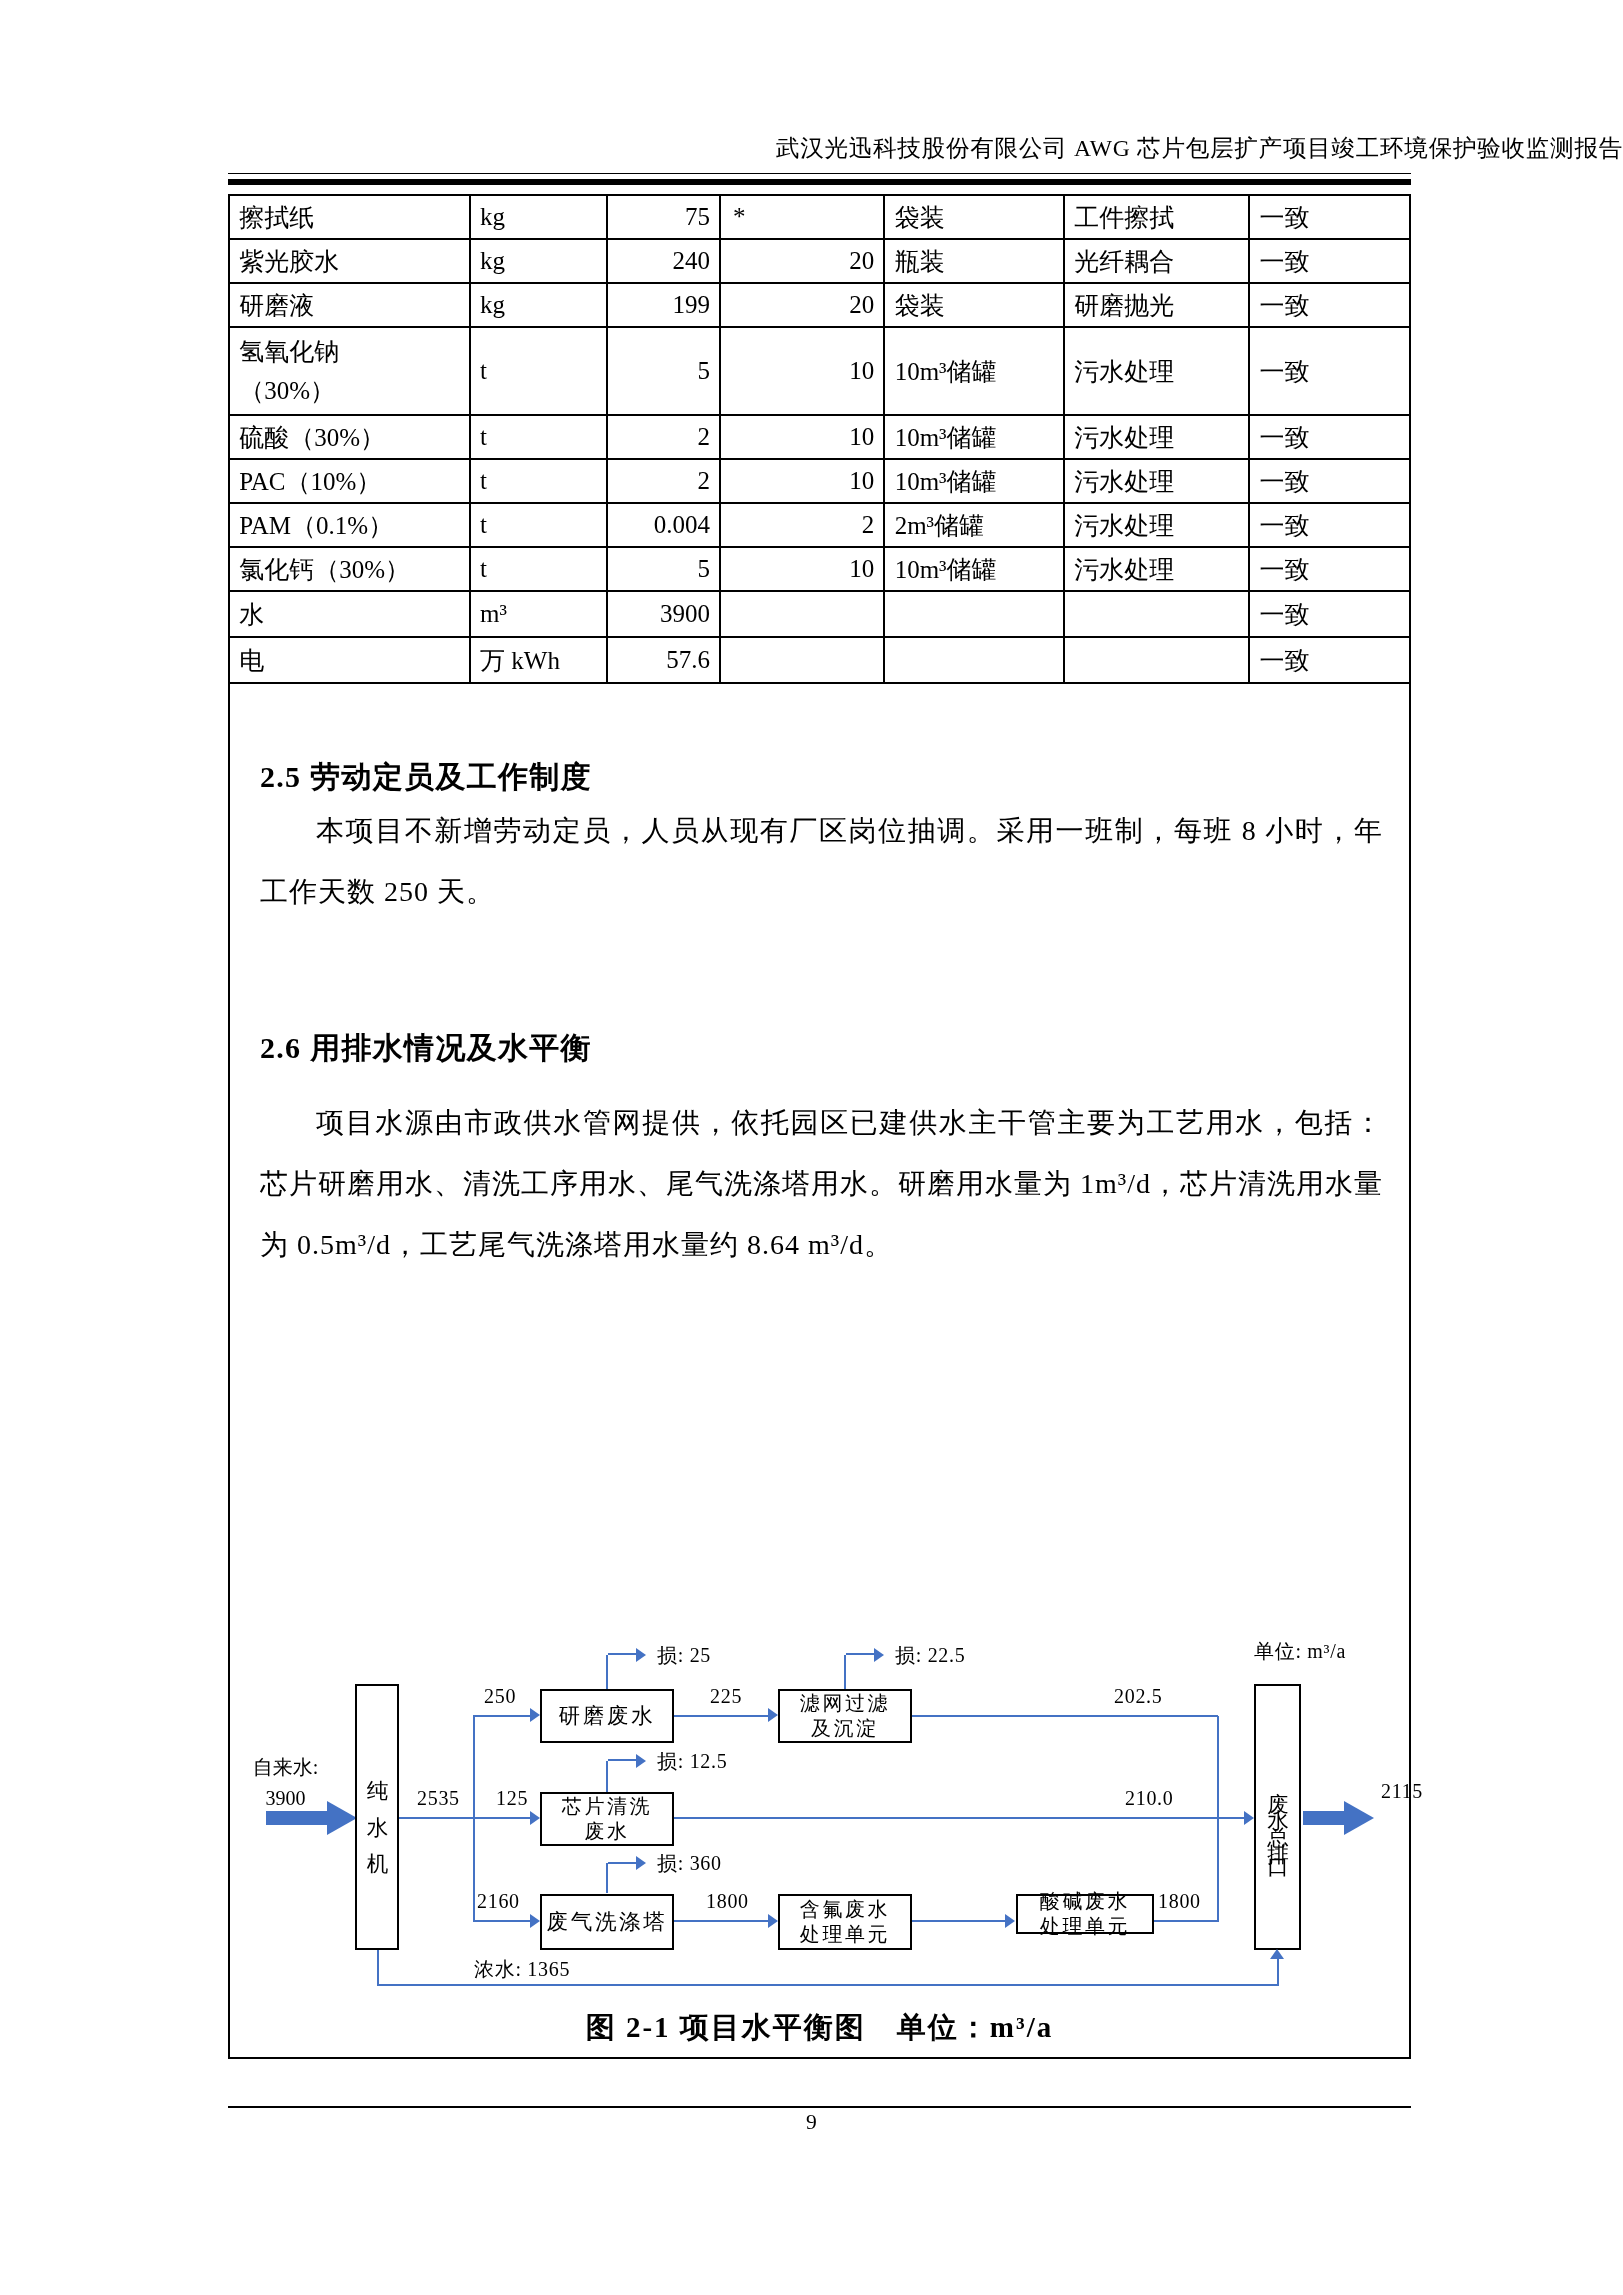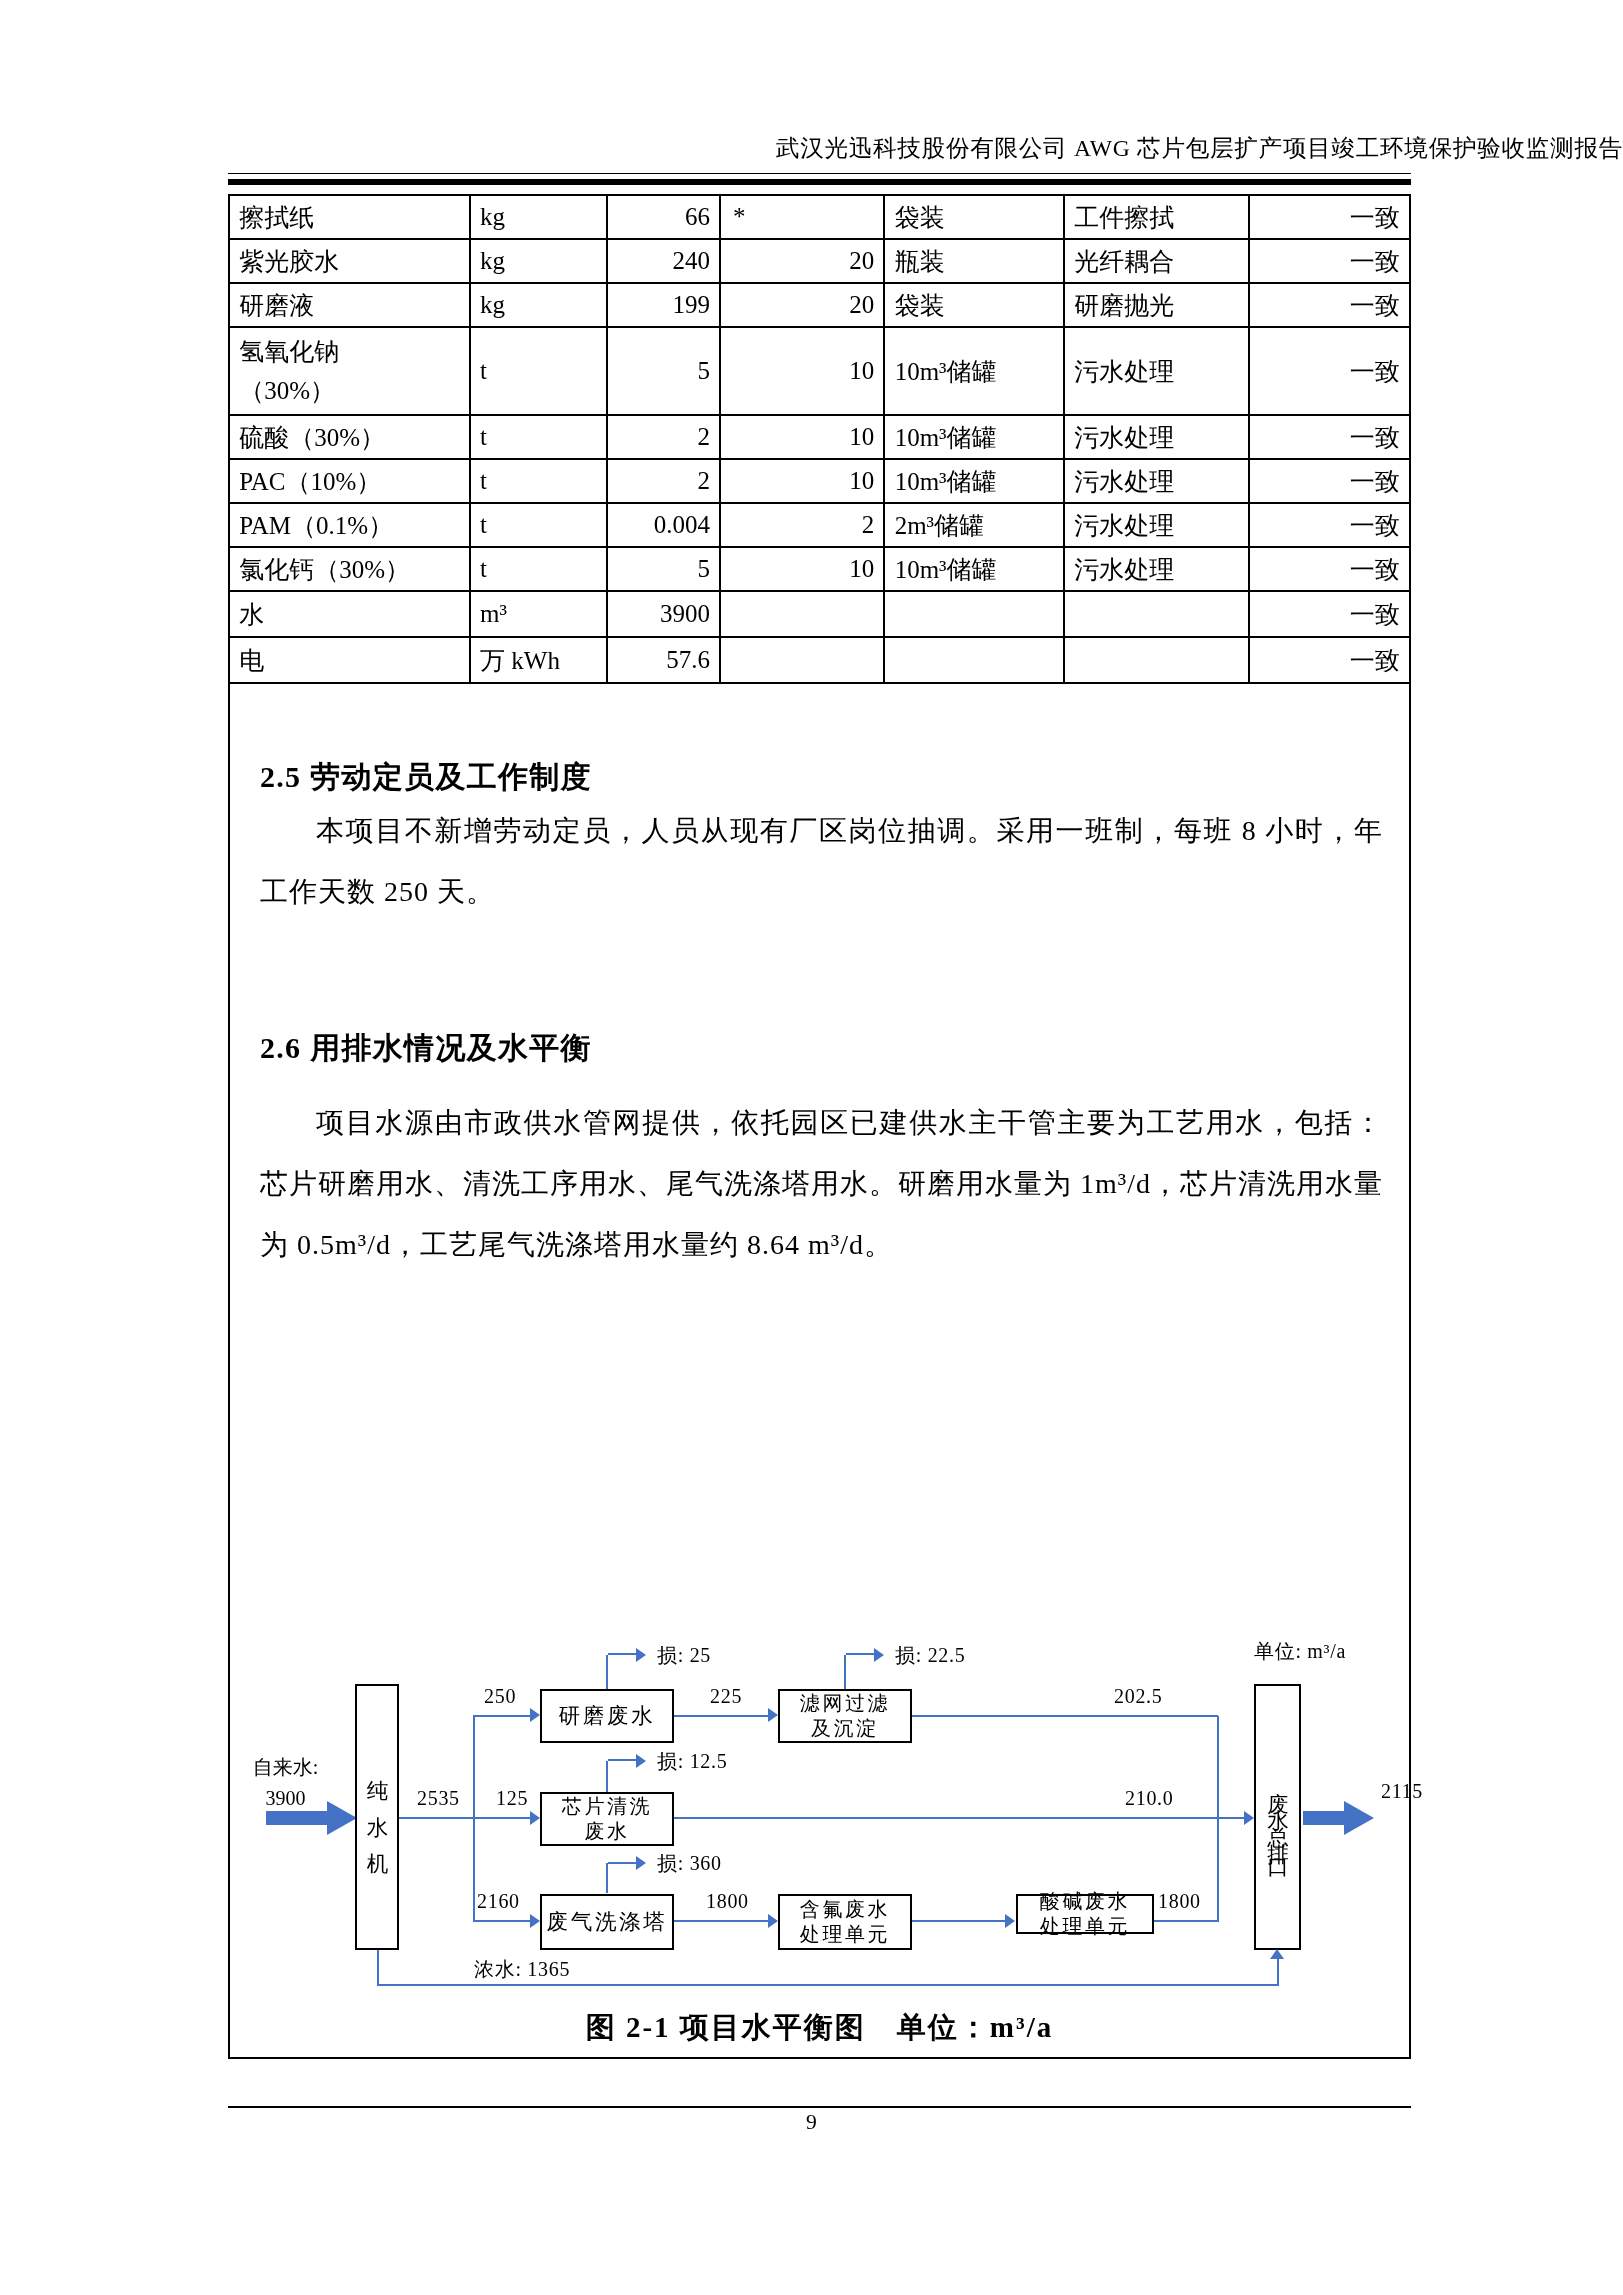--- a/index.html
+++ b/index.html
@@ -13,21 +13,21 @@
   .content-box{position:absolute;left:228px;top:194px;width:1183px;height:1865px;
                border:2px solid #000;box-sizing:border-box;}
   
   table.mats{position:absolute;left:-2px;top:-2px;width:1183px;border-collapse:collapse;
              table-layout:fixed;}
   table.mats td{border:2px solid #000;font-size:25px;vertical-align:middle;
                 padding:0 9.2px;overflow:hidden;}
   td.c1{padding-left:13px;}
   td.c3,td.c4{text-align:right;padding-right:11.8px;}
   td.c4.star{text-align:left;padding-left:11.8px;}
-  td.c7{padding-left:13px;text-align:right;}
+  td.c7{padding-left:13px;}
   td.vtop{vertical-align:top;padding-top:6.5px;}
   .ml{white-space:pre-line;line-height:39px;}
   tr.rh{height:44px;} tr.rtall{height:88px;} tr.rw{height:46px;}
   
   .sec-h{position:absolute;left:30px;font-size:30px;font-weight:bold;letter-spacing:1.3px;white-space:nowrap;}
   .para{position:absolute;left:30px;width:1123px;font-size:28px;line-height:61px;
         text-align:justify;text-indent:56px;letter-spacing:1px;}
   
   .dbox{position:absolute;background:#fff;border:2px solid #000;box-sizing:border-box;
         display:flex;align-items:center;justify-content:center;text-align:center;
@@ -66,21 +66,21 @@
           <col style="width:9.6%">
         <col style="width:13.9%">
           <col style="width:15.2%">
           <col style="width:15.7%">
         <col style="width:13.6%">
       </colgroup>
       <tbody>
           <tr class="rh">
         <td class="c1">擦拭纸</td>
         <td class="c2">kg</td>
-        <td class="c3">66</td>
+        <td class="c3">75</td>
         <td class="c4 star">*</td>
         <td class="c5">袋装</td>
         <td class="c6">工件擦拭</td>
         <td class="c7">一致</td>
       </tr>
       <tr class="rh">
         <td class="c1">紫光胶水</td>
         <td class="c2">kg</td>
         <td class="c3">240</td>
         <td class="c4">20</td>

